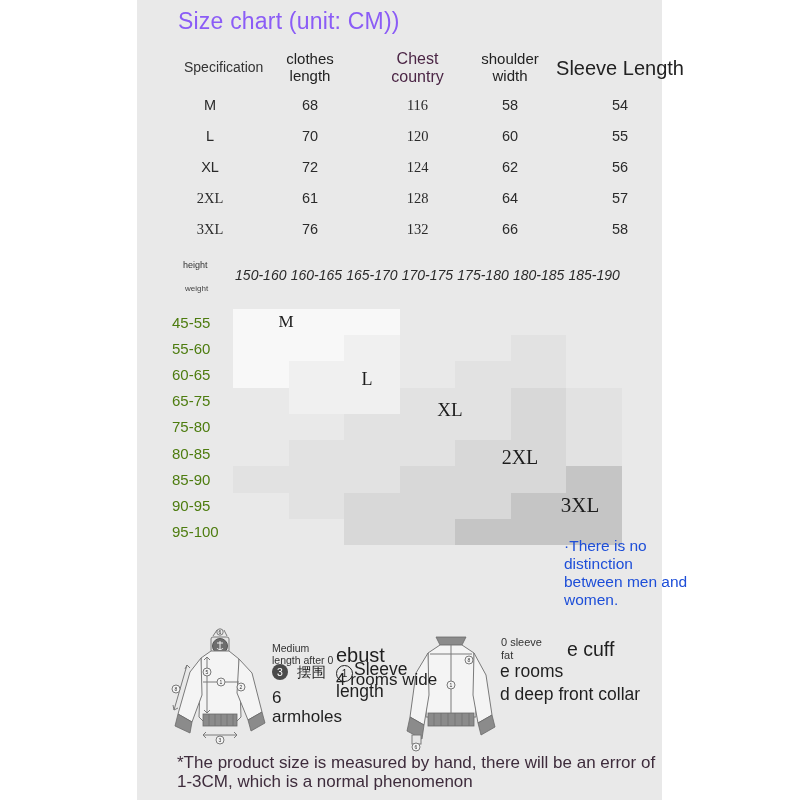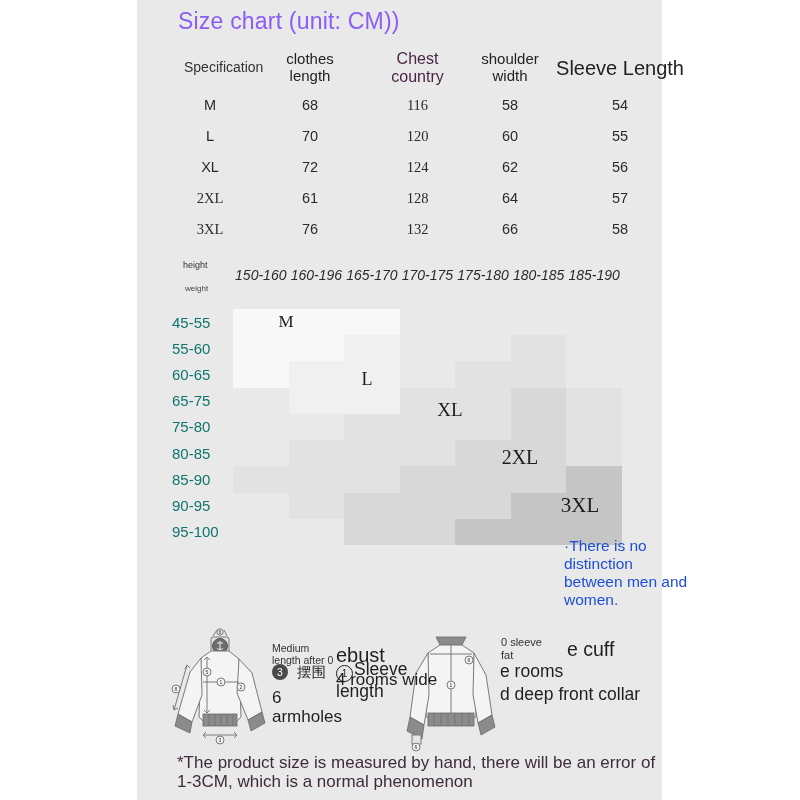--- a/index.html
+++ b/index.html
@@ -25,21 +25,21 @@
   .st-data .stc{font-size:14.5px;color:#2a2a2a;}
   .hdr-wrap{display:inline-block;width:70px;}
   .serif{font-family:"Liberation Serif","DejaVu Serif",serif;}
 
   
   .corner-h{left:183px;top:260px;font-size:9px;color:#333;}
   .corner-w{left:185px;top:284px;font-size:8px;color:#444;}
   .m-cols{left:233px;top:267px;width:389px;display:flex;}
   .m-col{width:55.57px;text-align:center;font-size:14px;color:#2a2a2a;font-style:italic;}
   .m-rows{left:172px;top:309px;width:58px;}
-  .m-rowlab{height:26.22px;display:flex;align-items:center;font-size:15px;color:#0f766e;}
+  .m-rowlab{height:26.22px;display:flex;align-items:center;font-size:15px;color:#4d7c0f;}
   .m-grid{left:233px;top:309px;width:389px;height:236px;display:grid;
           grid-template-columns:repeat(7,1fr);grid-template-rows:repeat(9,1fr);}
   .m-cell{width:100%;height:100%;}
   .m-label{position:absolute;transform:translate(-50%,-50%);
            font-family:"Liberation Serif","DejaVu Serif",serif;color:#1d1d1d;}
 
   .note{left:564px;top:537px;width:130px;font-size:15.5px;line-height:18px;color:#1d4ed8;}
 
   
   .lbl{line-height:1.15;color:#1f1f1f;white-space:nowrap;}
@@ -116,21 +116,21 @@
         <div class="stc c2 serif">132</div>
         <div class="stc c3">66</div>
         <div class="stc c4">58</div>
       </div>
     </div>
 
   <div class="abs corner-h">height</div>
   <div class="abs corner-w">weight</div>
   <div class="abs m-cols">
       <div class="m-col">150-160</div>
-      <div class="m-col">160-196</div>
+      <div class="m-col">160-165</div>
       <div class="m-col">165-170</div>
       <div class="m-col">170-175</div>
       <div class="m-col">175-180</div>
       <div class="m-col">180-185</div>
       <div class="m-col">185-190</div>
     </div>
   <div class="abs m-rows">
       <div class="m-rowlab">45-55</div>
       <div class="m-rowlab">55-60</div>
       <div class="m-rowlab">60-65</div>

